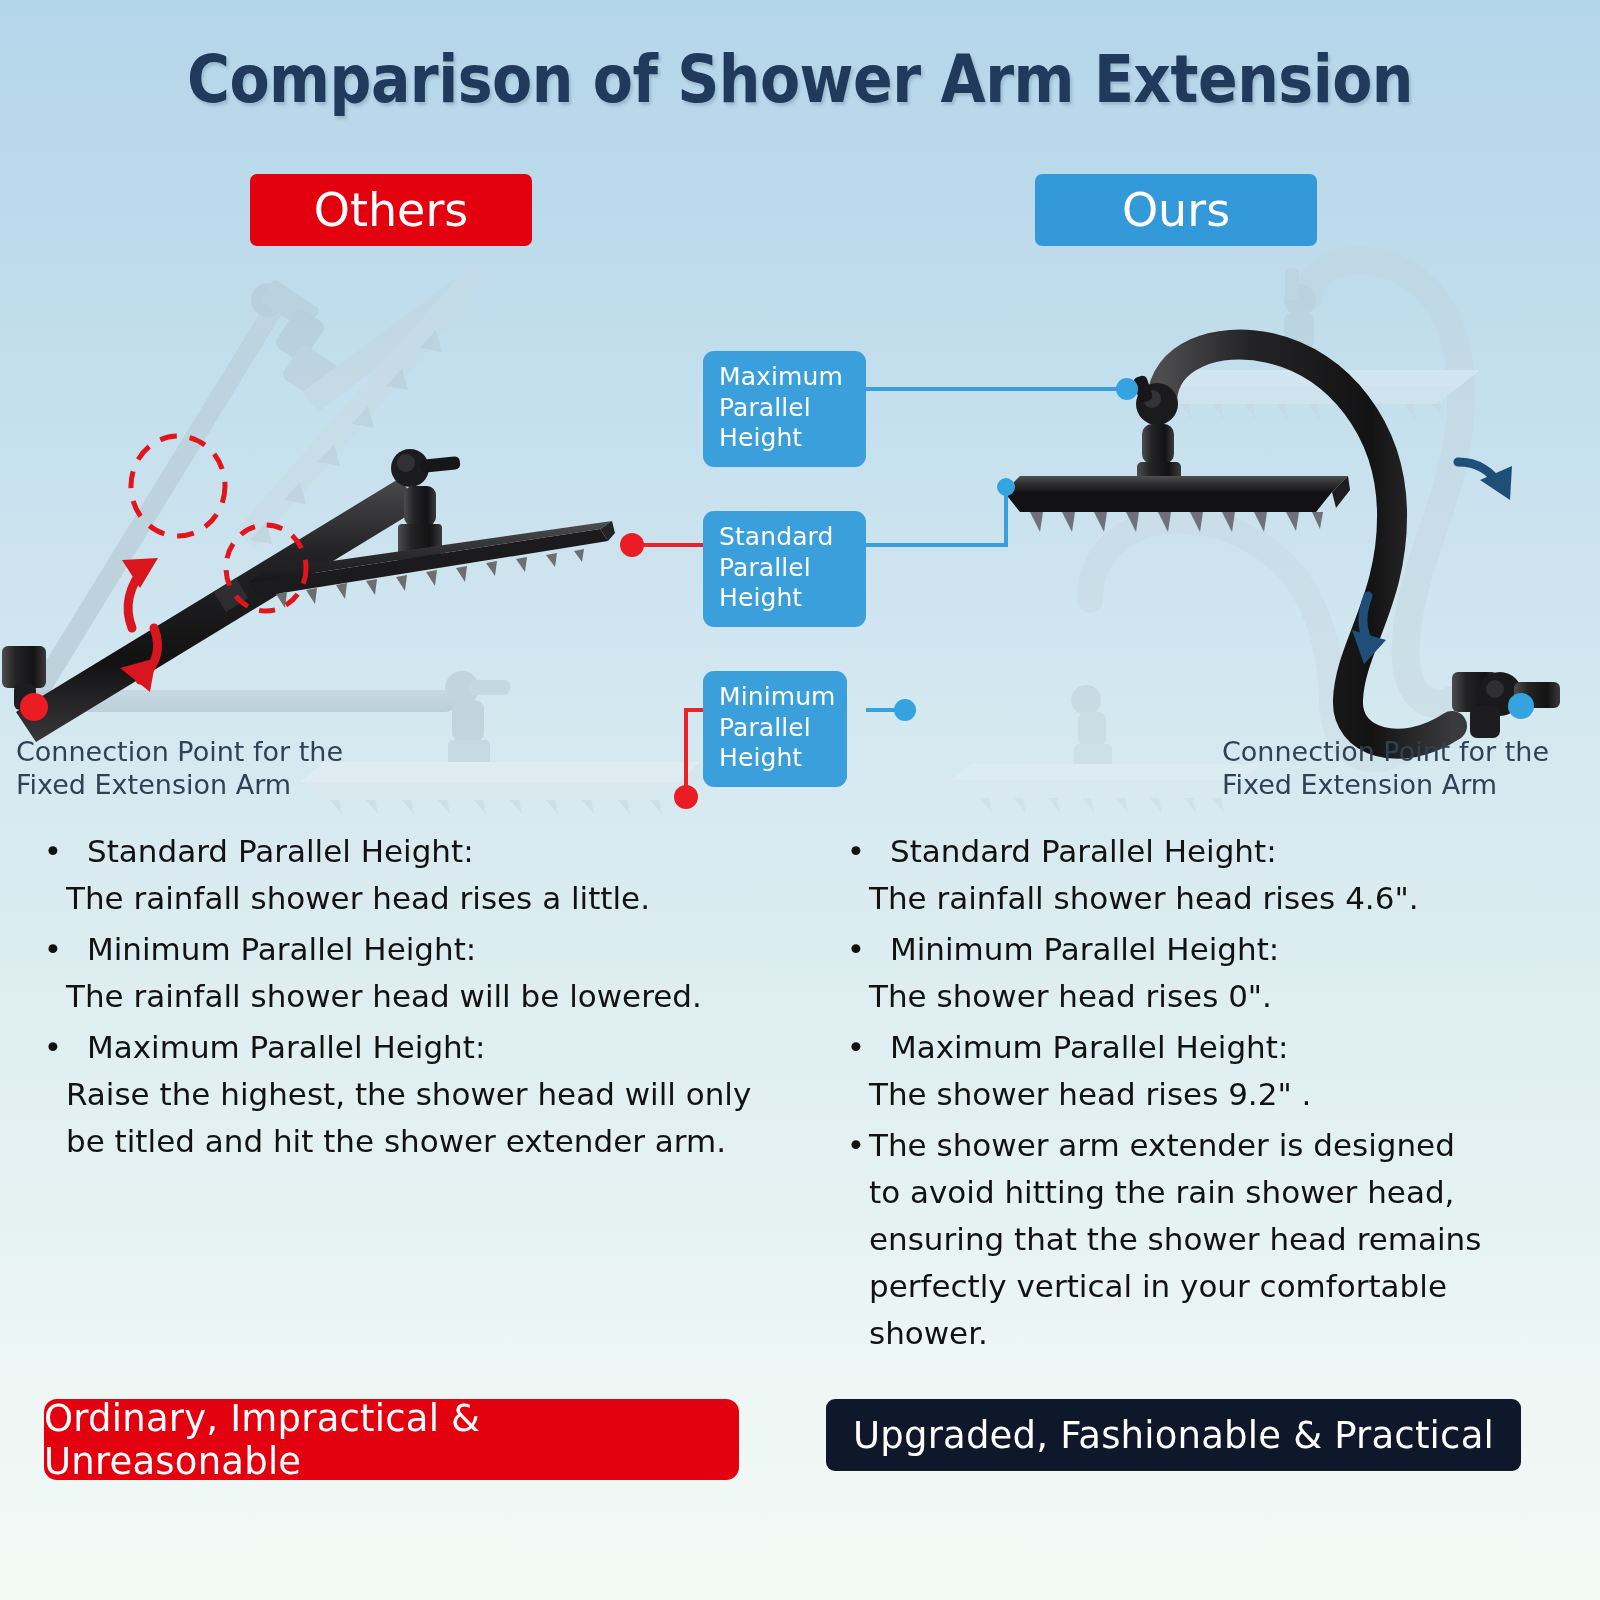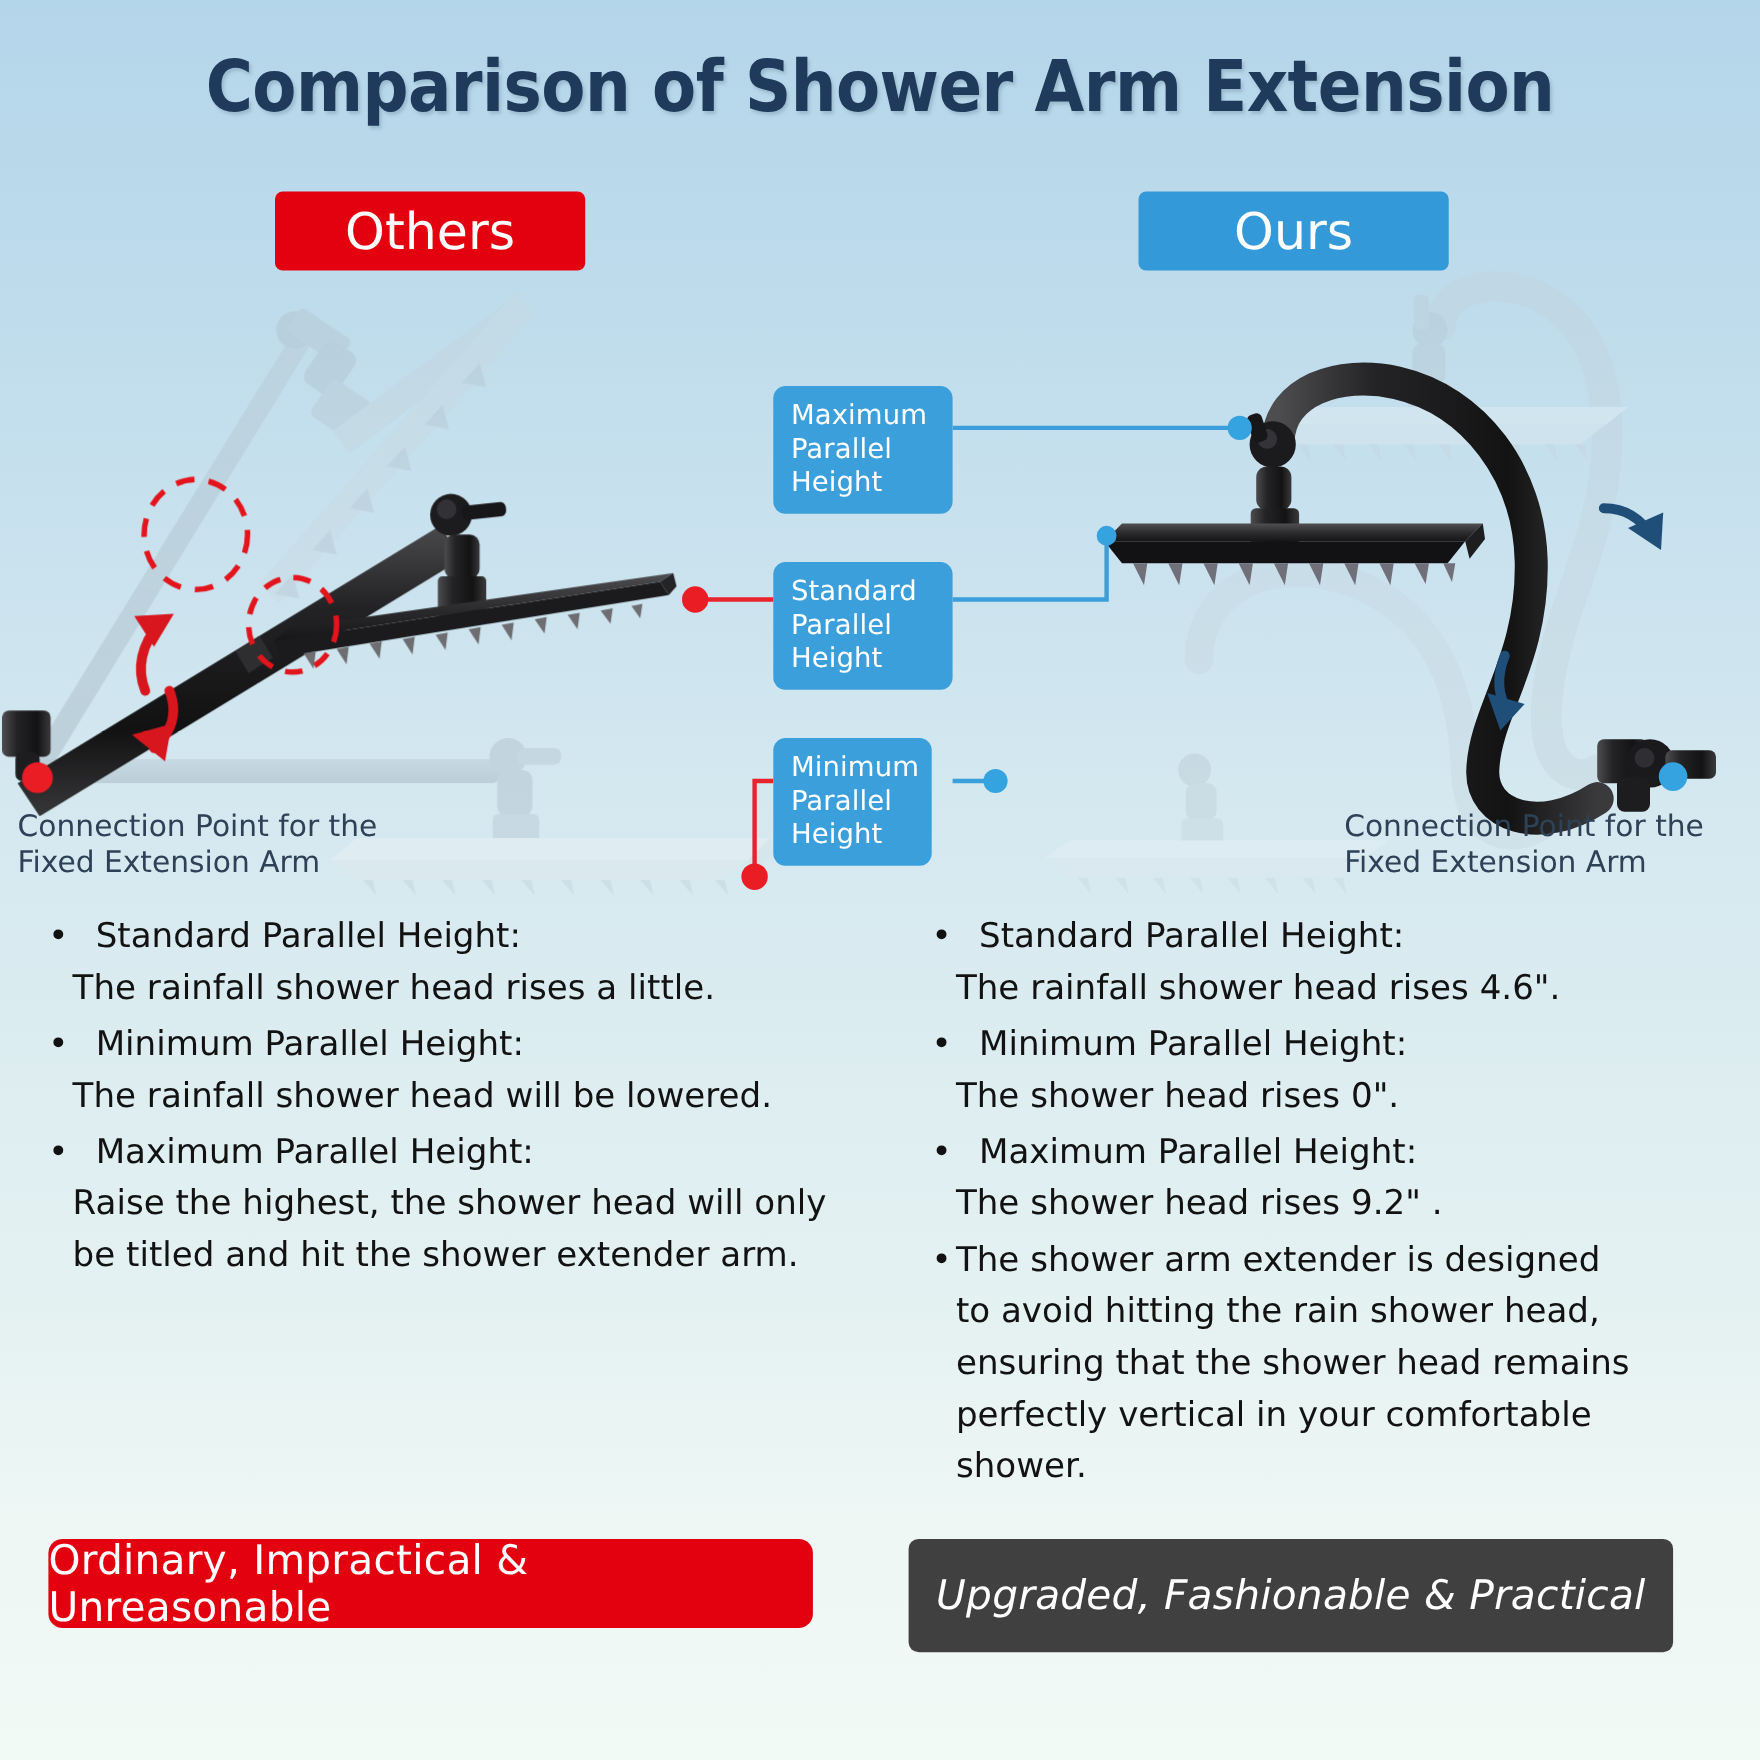--- a/index.html
+++ b/index.html
@@ -59,21 +59,21 @@
   .bullet-line{line-height:47px;white-space:nowrap;margin-left:21px;}
   .bullet-sub{line-height:47px;white-space:nowrap;}
 
   
   .footer-banner{
     position:absolute;border-radius:9px;color:#fff;
     display:flex;align-items:center;justify-content:center;
     font-size:37px;letter-spacing:.2px;
   }
   #footer-left{left:44px;top:1399px;width:695px;height:81px;background:#e3000f;border-radius:13px;}
-  #footer-right{left:826px;top:1399px;width:695px;height:103px;background:#404040;font-style:italic;}
+  #footer-right{left:826px;top:1399px;width:695px;height:72px;background:#0f172a;}
 
   svg.art{position:absolute;left:0;top:0;width:1600px;height:1600px;pointer-events:none;}
 </style>
 </head>
 <body>
 
 <div id="stage">
 
   <svg class="art" viewBox="0 0 1600 1600">
     <defs>

